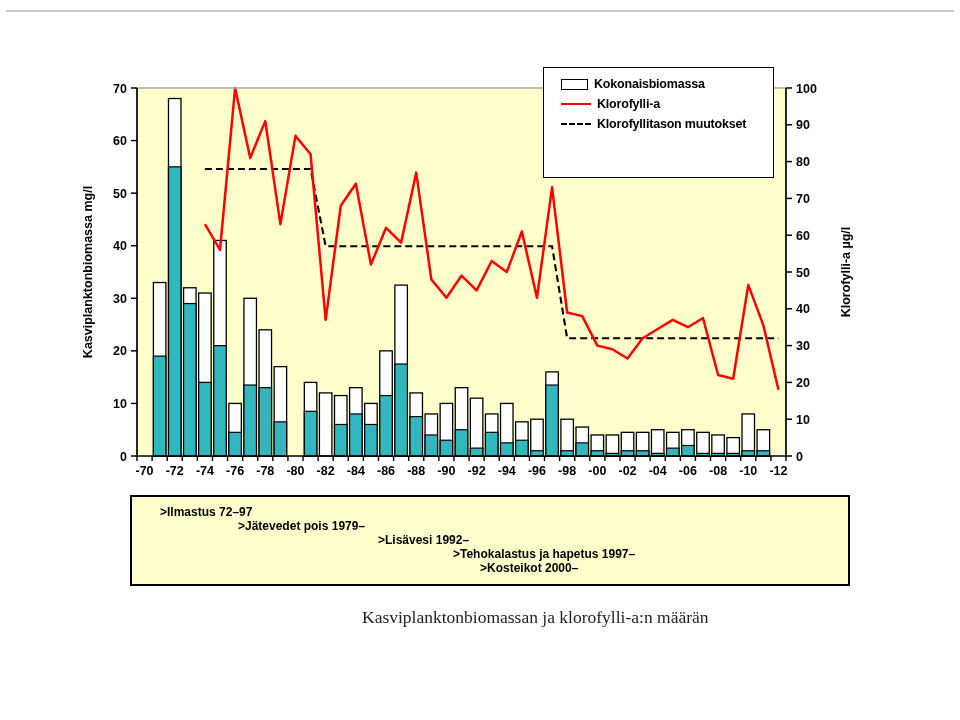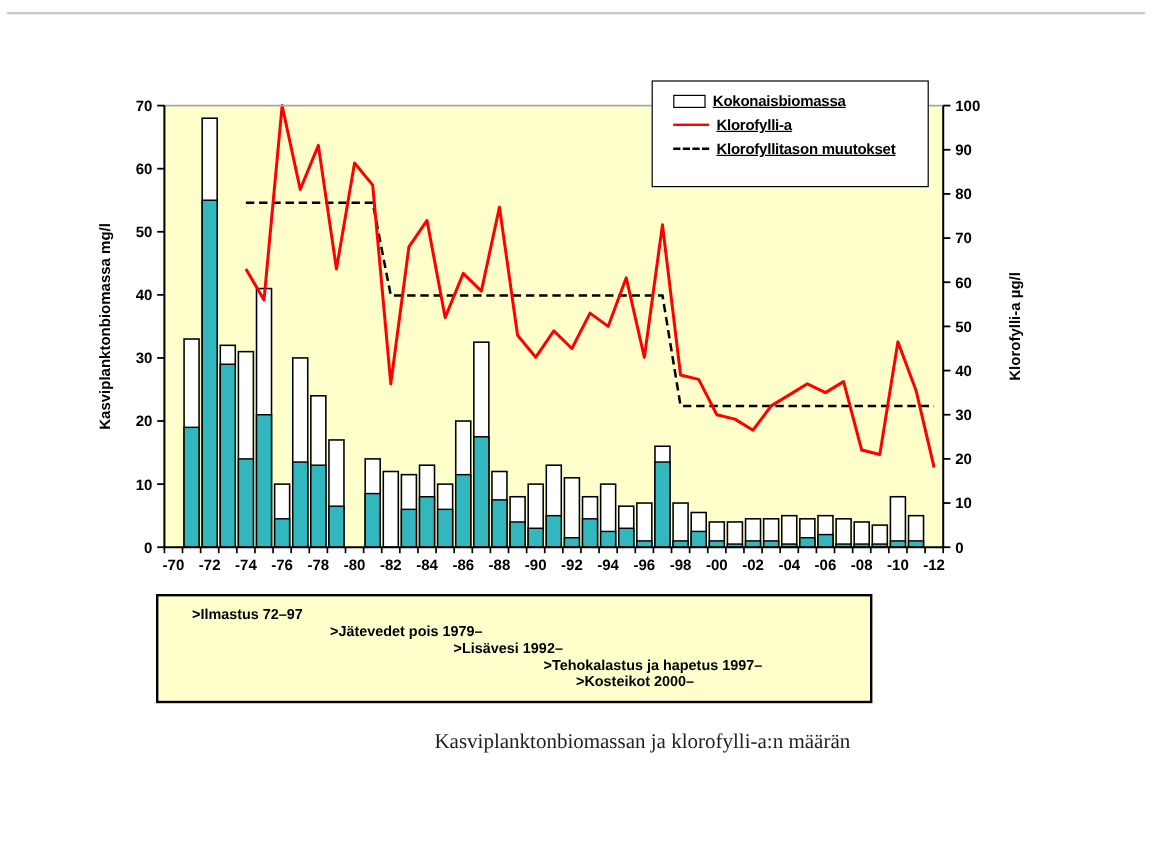--- a/index.html
+++ b/index.html
@@ -3,33 +3,33 @@
 <meta charset="utf-8">
 <style>
   html,body{margin:0;padding:0;background:#ffffff;}
   body{width:960px;height:720px;position:relative;overflow:hidden;
        font-family:"Liberation Sans",sans-serif;}
   .top-rule{position:absolute;left:6px;right:6px;top:10px;height:2px;background:var(--rule-grey,#C9C9C9);}
   #chart-svg{position:absolute;left:0;top:0;}
   .y-title{position:absolute;white-space:nowrap;font-weight:bold;font-size:12.5px;color:#000;}
   .y-title-left{left:88px;top:272px;transform:translate(-50%,-50%) rotate(-90deg);}
   .y-title-right{left:846px;top:272px;transform:translate(-50%,-50%) rotate(-90deg);}
-  .legend{position:absolute;left:543px;top:67px;width:231px;height:89px;background:#fff;
-          border:1.6px solid #000;box-sizing:border-box;padding:6px 0 0 17px;text-decoration:underline;}
+  .legend{position:absolute;left:543px;top:67px;width:231px;height:111px;background:#fff;
+          border:1.6px solid #000;box-sizing:border-box;padding:6px 0 0 17px;}
   .legend-row{display:flex;align-items:center;height:20px;}
   .legend-label{font-weight:bold;font-size:12.5px;color:#000;letter-spacing:-0.2px;}
   .sw{flex:0 0 auto;margin-right:6px;box-sizing:border-box;}
   .sw-bar{width:27px;height:11px;border:1.7px solid #000;background:#fff;}
   .sw-bar.cyan{background:var(--cyan,#32B7BE);}
   .sw-line{width:30px;height:0;border-top:2.5px solid var(--red,#FF0000);}
   .sw-line.dashed{border-top:2.2px dashed #000;}
-  .ann-box{position:absolute;left:130px;top:495px;width:597px;height:91px;box-sizing:border-box;
+  .ann-box{position:absolute;left:130px;top:495px;width:720px;height:91px;box-sizing:border-box;
            background:var(--plotbg,#FFFFCC);border:2px solid #000;}
   .ann-line{position:absolute;font-weight:bold;font-size:12px;color:#000;white-space:nowrap;}
-  .ann-1{left:28px;top:8px;}  .ann-2{left:106px;top:22px;margin-left:37px;} .ann-3{left:246px;top:36px;}
+  .ann-1{left:28px;top:8px;}  .ann-2{left:106px;top:22px;} .ann-3{left:246px;top:36px;}
   .ann-4{left:321px;top:50px;} .ann-5{left:348px;top:64px;}
   .caption{position:absolute;left:362px;top:606px;font-size:17.5px;line-height:23px;color:#1f1f1f;font-family:Liberation Serif, serif;}
   .caption div{white-space:nowrap;}
 </style>
 </head>
 <body>
 
 <div class="top-rule"></div>
 
 <svg id="chart-svg" width="960" height="720">

